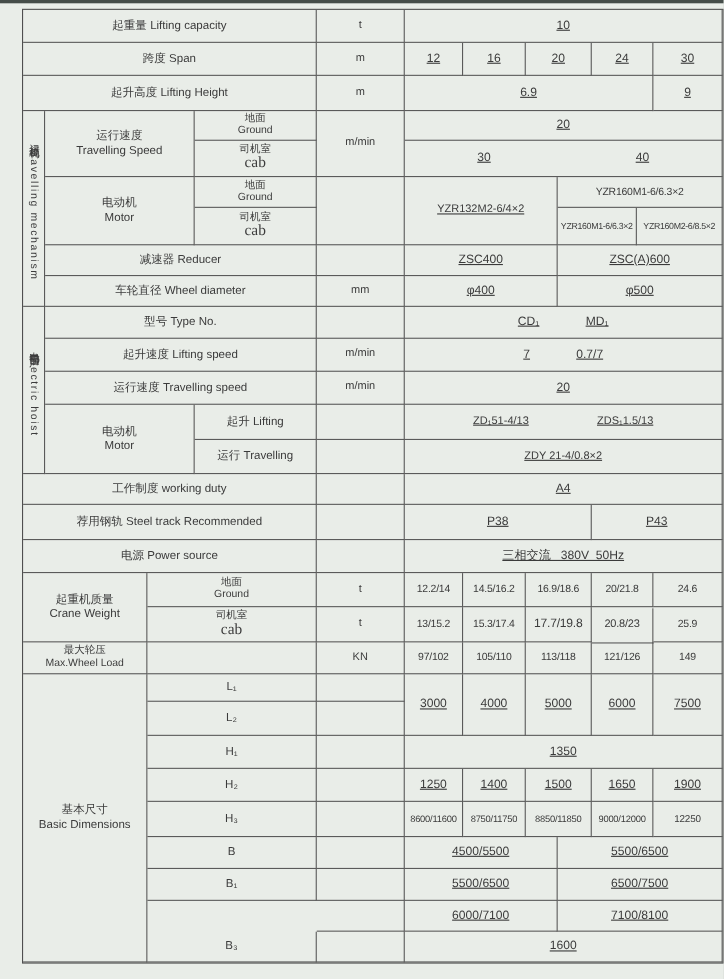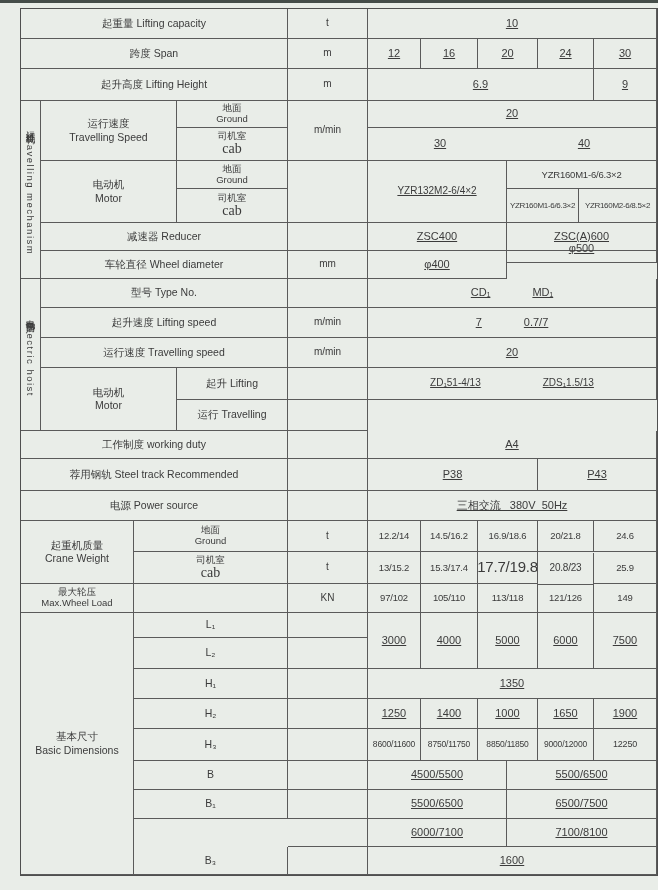--- a/index.html
+++ b/index.html
@@ -91,21 +91,21 @@
     <div class="cell sm8" style="left:558px;top:180px;width:78px;height:34px">YZR160M2-6/8.5×2</div>
 
     <div class="cell" style="left:20px;top:214px;width:247px;height:28px">减速器 Reducer</div>
     <div class="cell" style="left:267px;top:214px;width:80px;height:28px"></div>
     <div class="cell val" style="left:347px;top:214px;width:139px;height:28px">ZSC400</div>
     <div class="cell val" style="left:486px;top:214px;width:150px;height:28px">ZSC(A)600</div>
 
     <div class="cell" style="left:20px;top:242px;width:247px;height:28px">车轮直径 Wheel diameter</div>
     <div class="cell unit" style="left:267px;top:242px;width:80px;height:28px">mm</div>
     <div class="cell val" style="left:347px;top:242px;width:139px;height:28px">φ400</div>
-    <div class="cell val" style="left:486px;top:226px;width:150px;height:28px">φ500</div>
+    <div class="cell val" style="left:486px;top:242px;width:150px;height:28px">φ500</div>
 
     <div class="cell v" style="left:0;top:270px;width:20px;height:152px">电动葫芦  Electric hoist</div>
 
     <div class="cell" style="left:20px;top:270px;width:247px;height:29px">型号 Type No.</div>
     <div class="cell" style="left:267px;top:270px;width:80px;height:29px"></div>
     <div class="cell val pair" style="left:347px;top:270px;width:289px;height:29px">
       <span>CD₁</span>
       <span>MD₁</span>
     </div>
 
@@ -125,20 +125,21 @@
       <span>Motor</span>
     </div>
     <div class="cell" style="left:156px;top:359px;width:111px;height:32px">起升 Lifting</div>
     <div class="cell" style="left:156px;top:391px;width:111px;height:31px">运行 Travelling</div>
     <div class="cell" style="left:267px;top:359px;width:80px;height:32px"></div>
     <div class="cell" style="left:267px;top:391px;width:80px;height:31px"></div>
     <div class="cell val pairwide" style="left:347px;top:359px;width:289px;height:32px;font-size:10px">
       <span>ZD₁51-4/13</span>
       <span>ZDS₁1.5/13</span>
     </div>
+    <div class="cell val ws-pre" style="left:347px;top:391px;width:289px;height:31px;font-size:10px">ZDY 21-4/0.8×2</div>
 
     <div class="cell" style="left:0;top:422px;width:267px;height:28px">工作制度 working duty</div>
     <div class="cell" style="left:267px;top:422px;width:80px;height:28px"></div>
     <div class="cell val" style="left:347px;top:422px;width:289px;height:28px">A4</div>
 
     <div class="cell" style="left:0;top:450px;width:267px;height:32px">荐用钢轨 Steel track Recommended</div>
     <div class="cell" style="left:267px;top:450px;width:80px;height:32px"></div>
     <div class="cell val" style="left:347px;top:450px;width:170px;height:32px">P38</div>
     <div class="cell val" style="left:517px;top:450px;width:119px;height:32px">P43</div>
 
@@ -160,21 +161,21 @@
     </div>
     <div class="cell unit" style="left:267px;top:512px;width:80px;height:31px">t</div>
     <div class="cell unit" style="left:267px;top:543px;width:80px;height:32px">t</div>
     <div class="cell sm9" style="left:347px;top:512px;width:53px;height:31px;font-size:9.5px">12.2/14</div>
     <div class="cell sm9" style="left:400px;top:512px;width:57px;height:31px;font-size:9.5px">14.5/16.2</div>
     <div class="cell sm9" style="left:457px;top:512px;width:60px;height:31px;font-size:9.5px">16.9/18.6</div>
     <div class="cell sm9" style="left:517px;top:512px;width:56px;height:31px;font-size:9.5px">20/21.8</div>
     <div class="cell sm9" style="left:573px;top:512px;width:63px;height:31px;font-size:9.5px">24.6</div>
     <div class="cell sm9" style="left:347px;top:543px;width:53px;height:32px;font-size:9.5px">13/15.2</div>
     <div class="cell sm9" style="left:400px;top:543px;width:57px;height:32px;font-size:9.5px">15.3/17.4</div>
-    <div class="cell sm9" style="left:457px;top:543px;width:60px;height:32px;font-size:15px">17.7/19.8</div>
+    <div class="cell sm9" style="left:457px;top:543px;width:60px;height:32px;font-size:11px">17.7/19.8</div>
     <div class="cell sm9" style="left:517px;top:544px;width:56px;height:32px;font-size:10px">20.8/23</div>
     <div class="cell sm9" style="left:573px;top:543px;width:63px;height:32px;font-size:9.5px">25.9</div>
 
     <div class="cell" style="left:0;top:575px;width:113px;height:29px">
       <span class="sub">最大轮压</span>
       <span class="sub">Max.Wheel Load</span>
     </div>
     <div class="cell" style="left:113px;top:575px;width:154px;height:29px"></div>
     <div class="cell unit" style="left:267px;top:575px;width:80px;height:29px">KN</div>
     <div class="cell sm9" style="left:347px;top:575px;width:53px;height:29px;font-size:9.5px">97/102</div>
@@ -199,21 +200,21 @@
     <div class="cell" style="left:267px;top:629px;width:80px;height:31px"></div>
 
     <div class="cell" style="left:113px;top:660px;width:154px;height:30px">H₁</div>
     <div class="cell" style="left:267px;top:660px;width:80px;height:30px"></div>
     <div class="cell val" style="left:347px;top:660px;width:289px;height:30px">1350</div>
 
     <div class="cell" style="left:113px;top:690px;width:154px;height:30px">H₂</div>
     <div class="cell" style="left:267px;top:690px;width:80px;height:30px"></div>
     <div class="cell val" style="left:347px;top:690px;width:53px;height:30px">1250</div>
     <div class="cell val" style="left:400px;top:690px;width:57px;height:30px">1400</div>
-    <div class="cell val" style="left:457px;top:690px;width:60px;height:30px">1000</div>
+    <div class="cell val" style="left:457px;top:690px;width:60px;height:30px">1500</div>
     <div class="cell val" style="left:517px;top:690px;width:56px;height:30px">1650</div>
     <div class="cell val" style="left:573px;top:690px;width:63px;height:30px">1900</div>
 
     <div class="cell" style="left:113px;top:720px;width:154px;height:32px">H₃</div>
     <div class="cell" style="left:267px;top:720px;width:80px;height:32px"></div>
     <div class="cell sm85" style="left:347px;top:720px;width:53px;height:32px">8600/11600</div>
     <div class="cell sm85" style="left:400px;top:720px;width:57px;height:32px">8750/11750</div>
     <div class="cell sm85" style="left:457px;top:720px;width:60px;height:32px">8850/11850</div>
     <div class="cell sm85" style="left:517px;top:720px;width:56px;height:32px">9000/12000</div>
     <div class="cell sm9" style="left:573px;top:720px;width:63px;height:32px">12250</div>

